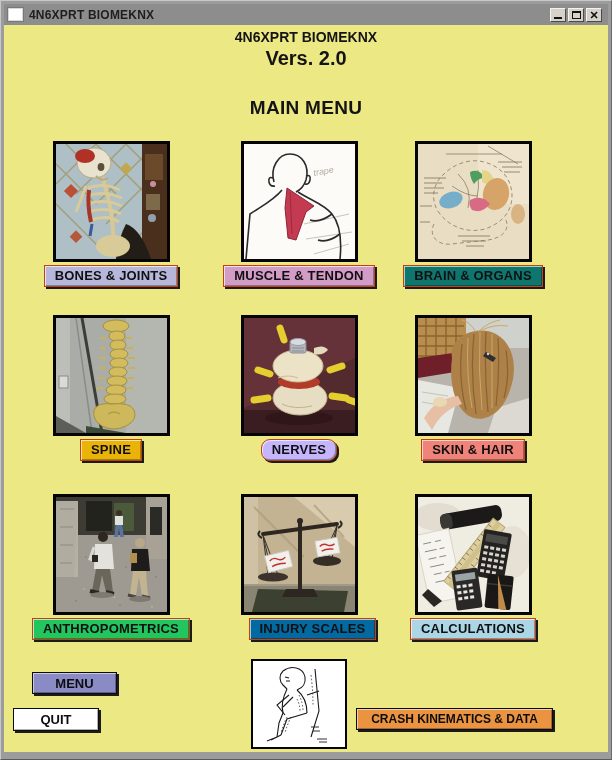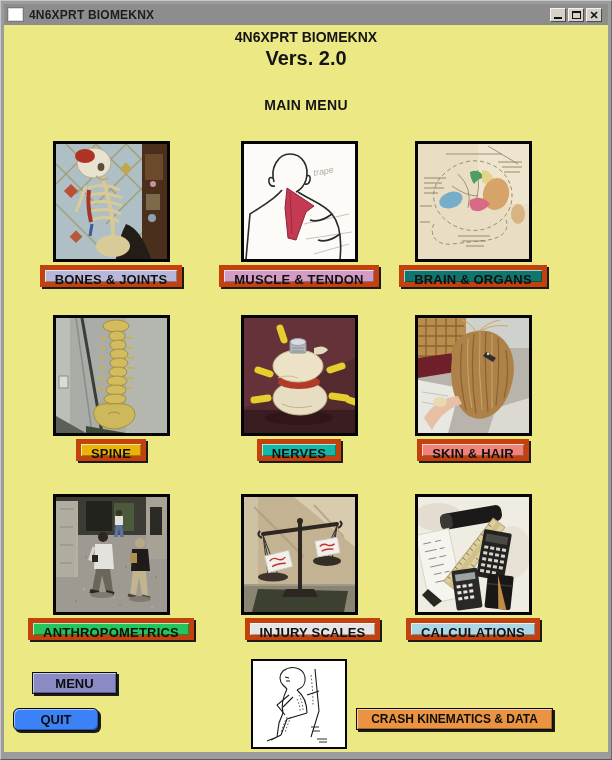--- a/index.html
+++ b/index.html
@@ -39,34 +39,34 @@
   .glyph-close { position:absolute; left:0; top:0; width:100%; height:100%;
     font-size:11px; font-weight:bold; color:#111; text-align:center; line-height:13px; }
 
   .content {
     position: absolute; left: 3px; top: 24px; right: 3px; bottom: 7px;
     background: #ece884; overflow: hidden;
   }
   .hline { position:absolute; left:0; right:0; text-align:center; color:#141414; font-weight:bold; }
   .app-title   { top: 4px;  font-size: 14px; }
   .app-version { top: 22px; font-size: 20px; }
-  .menu-title  { top: 72px; font-size: 14px; letter-spacing:.3px; }
+  .menu-title  { top: 72px; font-size: 19px; letter-spacing:.3px; }
 
   .cell { position: absolute; width: 160px; display: flex; flex-direction: column; align-items: center; }
   .imgframe {
     width: 117px; height: 121px; border: 3px solid #050505;
     background: #fff; overflow: hidden; flex: 0 0 auto;
   }
   .imgframe svg { display: block; width: 111px; height: 115px; }
 
   .menu-btn {
     margin-top: 3px; height: 22px; line-height: 20px;
     padding: 0 10px; font-family: "Liberation Sans", sans-serif;
     font-size: 13px; font-weight: bold; color: #101010;
-    border: 5px solid #c2410c;
+    border: 1px solid #c2410c;
     box-shadow: 2px 2px 0 0 #1b1b1b,
                 inset 1px 1px 0 rgba(255,255,255,.65),
                 inset -1px -1px 0 rgba(0,0,0,.3);
     letter-spacing: .2px; white-space: nowrap; cursor: pointer;
   }
   .footer-btn {
     position: absolute; font-family: "Liberation Sans", sans-serif;
     font-weight: bold; color: #0d0d0d; font-size: 13px;
     border: 1px solid #0c0c0c;
     box-shadow: 2px 2px 0 0 #1b1b1b,
@@ -253,21 +253,21 @@
           <ellipse cx="55" cy="64" rx="21" ry="7" fill="#b23a28"></ellipse>
           <ellipse cx="54" cy="48" rx="25" ry="16" fill="#ece2c6" stroke="#cdbd97"></ellipse>
           <path d="M70,30 Q80,26 84,32 Q78,38 70,36 Z" fill="#e3d9be"></path>
           <path d="M34,60 Q44,56 54,60" stroke="#cdbd97" fill="none"></path>
           <path d="M38,86 Q50,92 68,88" stroke="#c4b28c" fill="none"></path>
           <rect x="46" y="24" width="16" height="11" rx="2" fill="#b4b8be" stroke="#8a8e94"></rect>
           <ellipse cx="54" cy="24" rx="8" ry="3.5" fill="#d8dce0" stroke="#9a9ea4"></ellipse>
           <path d="M48,30 h12 M48,33 h12" stroke="#8a8e94" stroke-width="1"></path>
         </svg>
       </div>
-      <button class="menu-btn" style="background-color: #14b8a6;">NERVES</button>
+      <button class="menu-btn" style="background-color: #c4b5fd; border-radius: 9px;">NERVES</button>
     </div>
 
     <div class="cell" style="left:389px;top:290px">
       <div class="imgframe">
         <svg viewBox="0 0 111 115">
           <rect width="111" height="115" fill="#b8b4ac"></rect>
           <rect x="0" y="0" width="48" height="44" fill="#b98d4e"></rect>
           <g stroke="#8a6530" stroke-width="1.4">
             <path d="M0,8 H46 M0,18 H46 M0,28 H46 M0,38 H46"></path>
             <path d="M8,0 V42 M18,0 V42 M28,0 V42 M38,0 V42"></path>
@@ -367,21 +367,21 @@
           <g transform="rotate(-14 34 64)">
             <rect x="22" y="56" width="25" height="17" fill="#f2f0ea" stroke="#c8c4ba"></rect>
             <path d="M26,62 q4,-3 8,0 q4,3 8,0 M27,68 q5,-2 14,0" stroke="#c03030" stroke-width="1.4" fill="none"></path>
           </g>
           <g transform="rotate(-10 84 50)">
             <rect x="72" y="42" width="23" height="16" fill="#f2f0ea" stroke="#c8c4ba"></rect>
             <path d="M76,48 q4,-3 8,0 q3,2 7,0 M77,53 q5,-2 12,0" stroke="#c03030" stroke-width="1.4" fill="none"></path>
           </g>
         </svg>
       </div>
-      <button class="menu-btn" style="background-color: #e5e5e5; margin-left: 27px;">INJURY SCALES</button>
+      <button class="menu-btn" style="background-color: #0369a1; margin-left: 27px;">INJURY SCALES</button>
     </div>
 
     <div class="cell" style="left:389px;top:469px">
       <div class="imgframe">
         <svg viewBox="0 0 111 115">
           <rect width="111" height="115" fill="#efece2"></rect>
           <ellipse cx="20" cy="20" rx="24" ry="14" fill="#e2ddd0"></ellipse>
           <ellipse cx="95" cy="55" rx="18" ry="26" fill="#e6e1d4"></ellipse>
           <g transform="rotate(-10 55 20)">
             <rect x="22" y="12" width="62" height="16" rx="6" fill="#1c1a18"></rect>
@@ -446,21 +446,21 @@
             <rect x="68" y="78" width="26" height="34" rx="2" fill="#1a1816"></rect>
             <path d="M68,88 h26" stroke="#3a3834" stroke-width="1.5"></path>
             <path d="M78,78 L90,112 L82,112 Z" fill="#c08a48"></path>
           </g>
         </svg>
       </div>
       <button class="menu-btn" style="background-color: rgb(171, 214, 230);">CALCULATIONS</button>
     </div>
 
     <button id="about-btn" class="footer-btn" style="background-color: rgb(138, 138, 196);">MENU</button>
-    <button id="quit-btn" class="footer-btn" style="background-color: #3b82f6; border-radius: 6px;">QUIT</button>
+    <button id="quit-btn" class="footer-btn" style="background-color: #ffffff;">QUIT</button>
 
     <div class="crash-frame">
       <svg viewBox="0 0 92 86">
         <rect width="92" height="86" fill="#ffffff"></rect>
         <g stroke="#1a1a1a" stroke-width="1.1" fill="none">
           <path d="M30,10 C38,4 50,6 52,16 C53,22 50,27 44,29"></path>
           <path d="M30,10 C26,14 26,20 30,24 L34,28"></path>
           <path d="M44,29 C50,34 54,42 54,52"></path>
           <path d="M34,28 C30,36 28,44 30,52"></path>
           <path d="M36,34 L24,44 L32,54"></path>

